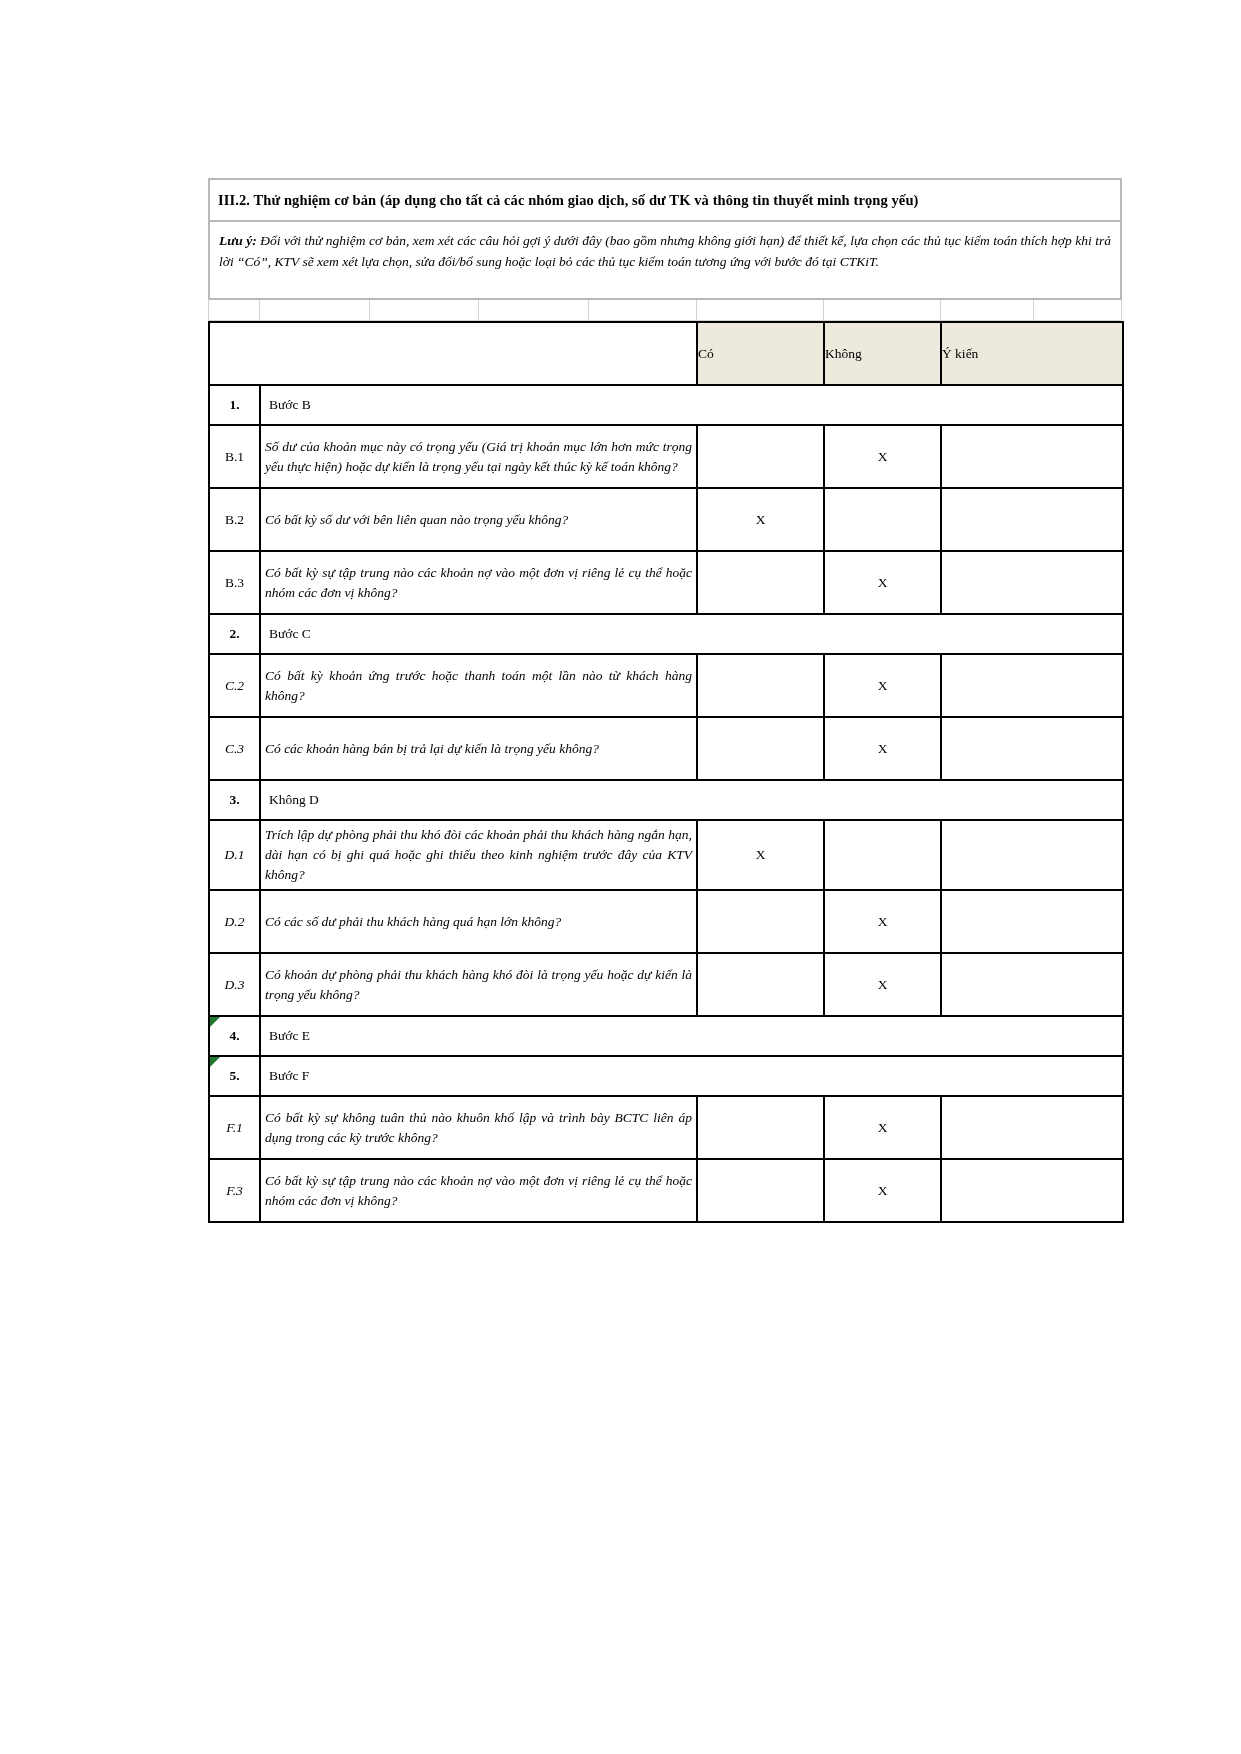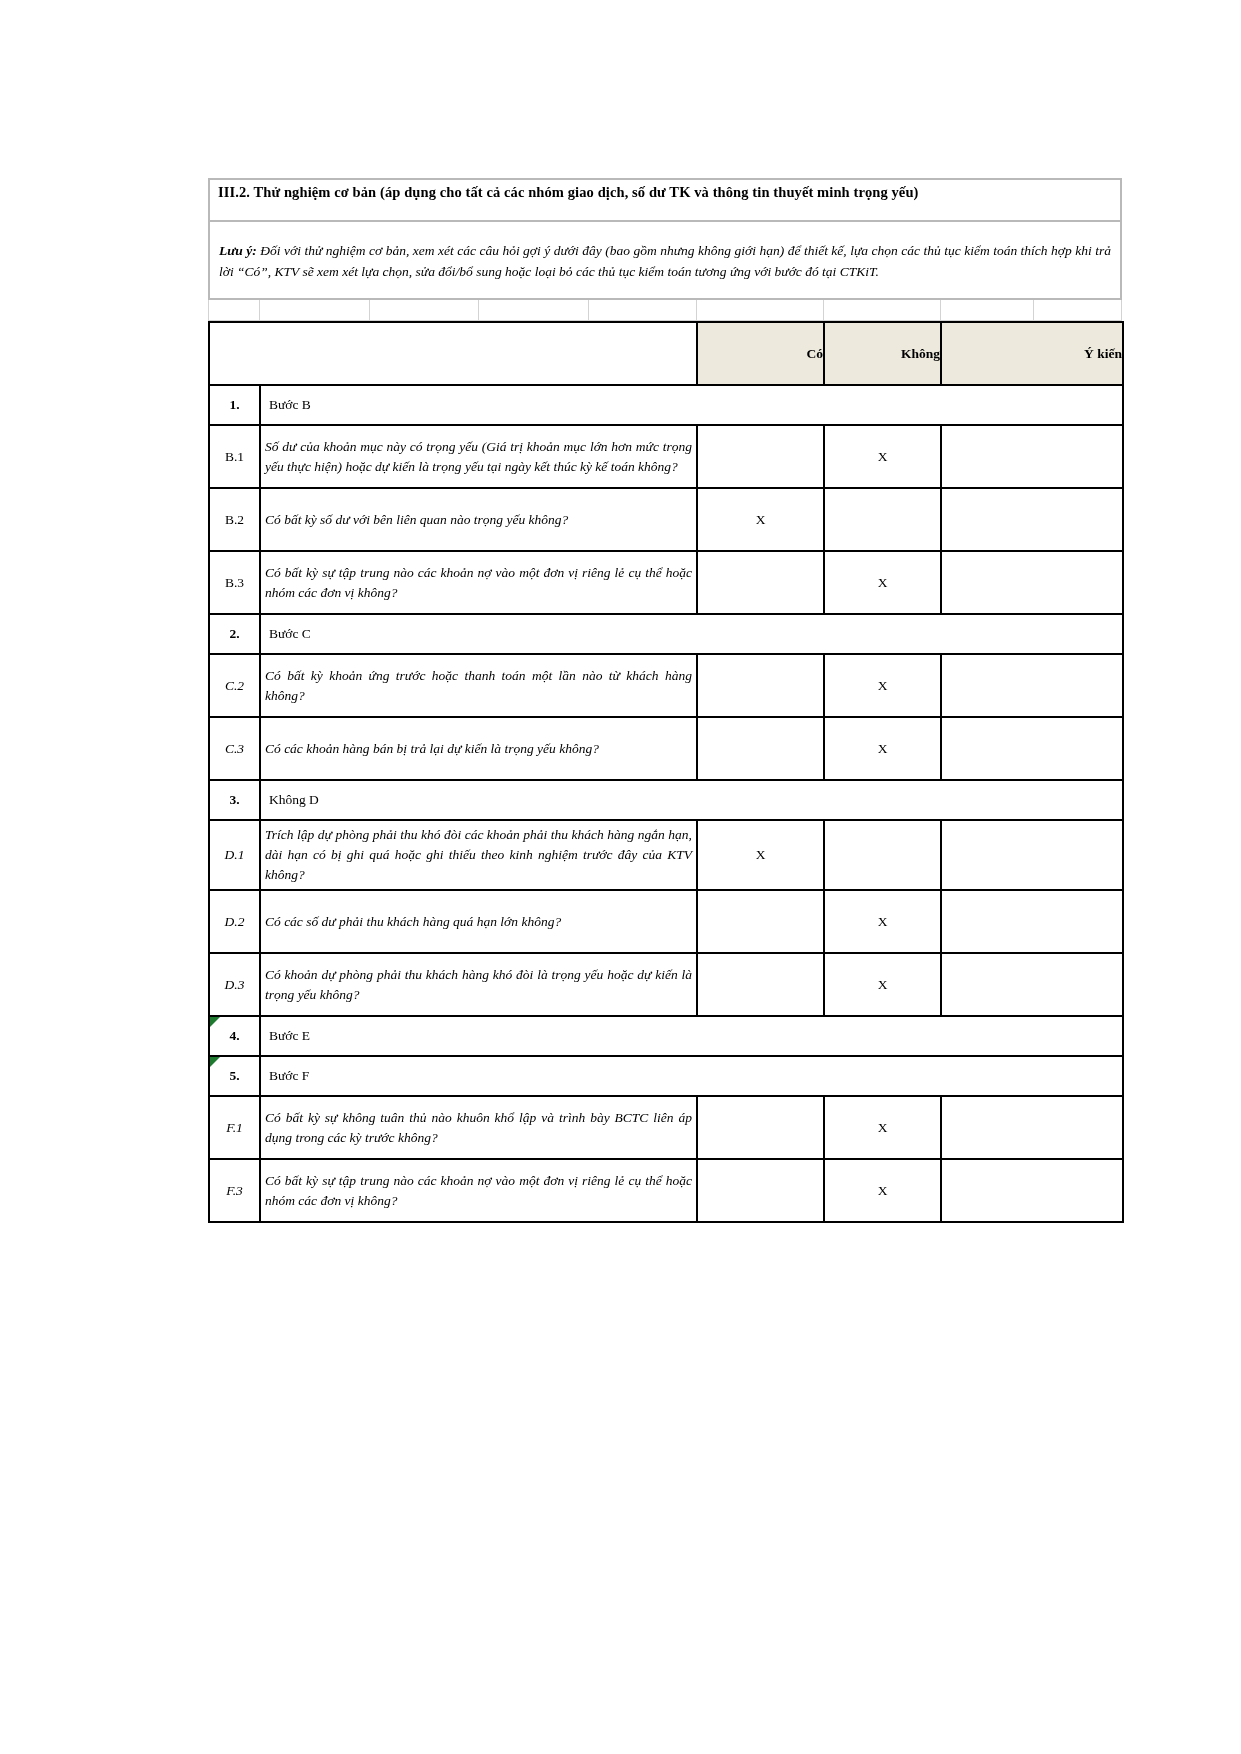--- a/index.html
+++ b/index.html
@@ -20,34 +20,34 @@
     position:absolute;
     left:208px;
     top:178px;
     width:914px;
   }
   
   .title-box{
     border:2px solid var(--box-border);
     min-height:44px;
     display:flex;
-    align-items:flex-start;
+    align-items:center;
     padding:4px 8px;
   }
   .title-box h1{
     font-size:14.5px;
     font-weight:bold;
     letter-spacing:.1px;
   }
   
   .note-box{
     border:2px solid var(--box-border);
     margin-top:-2px;
     min-height:80px;
-    padding:18px 9px 8px 9px;
+    padding:8px 9px 8px 9px;
     font-size:13.5px;
     font-style:italic;
     line-height:21px;
     text-align:justify;
   }
   .note-box .note-label{font-weight:bold;}
   
   .grid-row{
     display:flex;
     height:21px;
@@ -70,22 +70,22 @@
     vertical-align:middle;
   }
   td.spacer{
     border-top:none;
     border-left:none;
     background:#fff;
   }
   td.col-head{
     background:var(--header-fill);
     height:63px;
-    text-align:right;
-    font-weight:bold;
+    text-align:left;
+    font-weight:normal;
     font-size:13.5px;
   }
   tr.row-section td{height:40px;}
   tr.row-question td{height:63px;}
   td.cell-num{
     text-align:center;
     font-weight:bold;
     position:relative;
   }
   td.cell-id{

